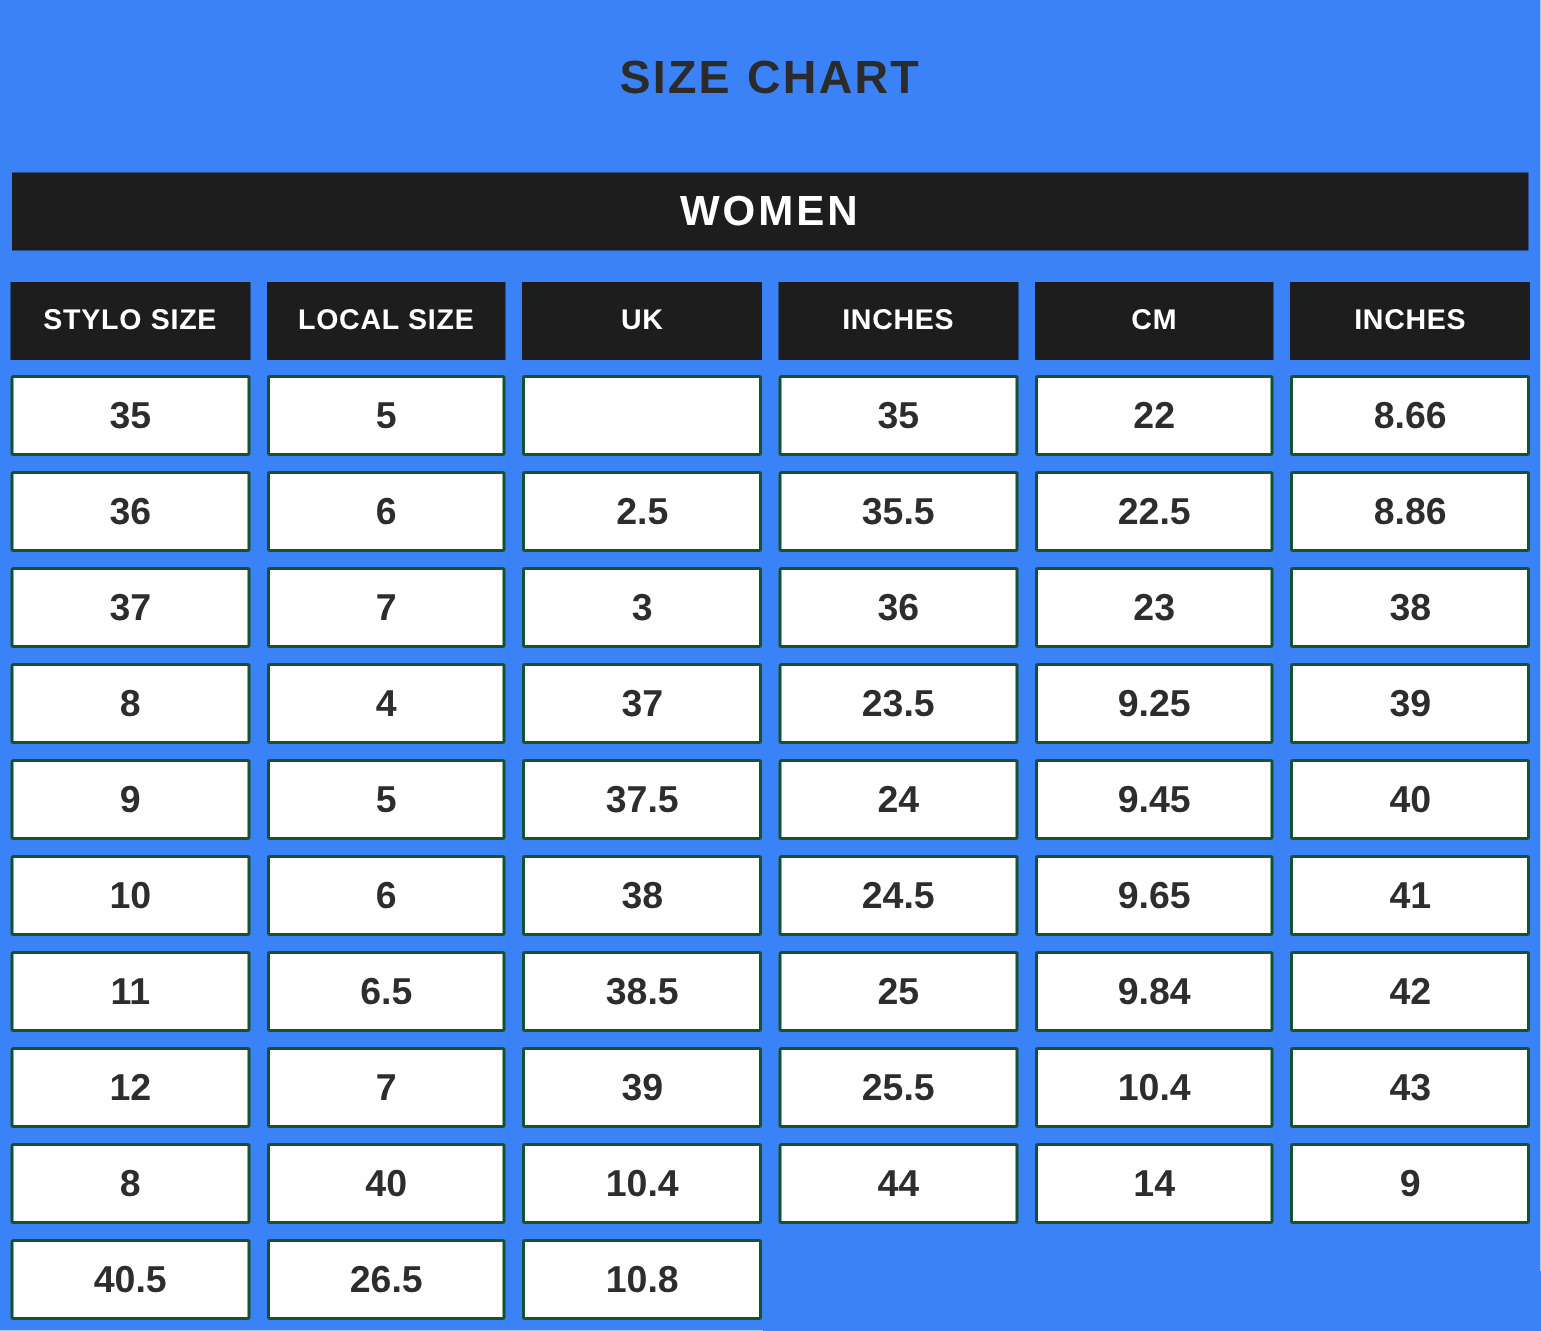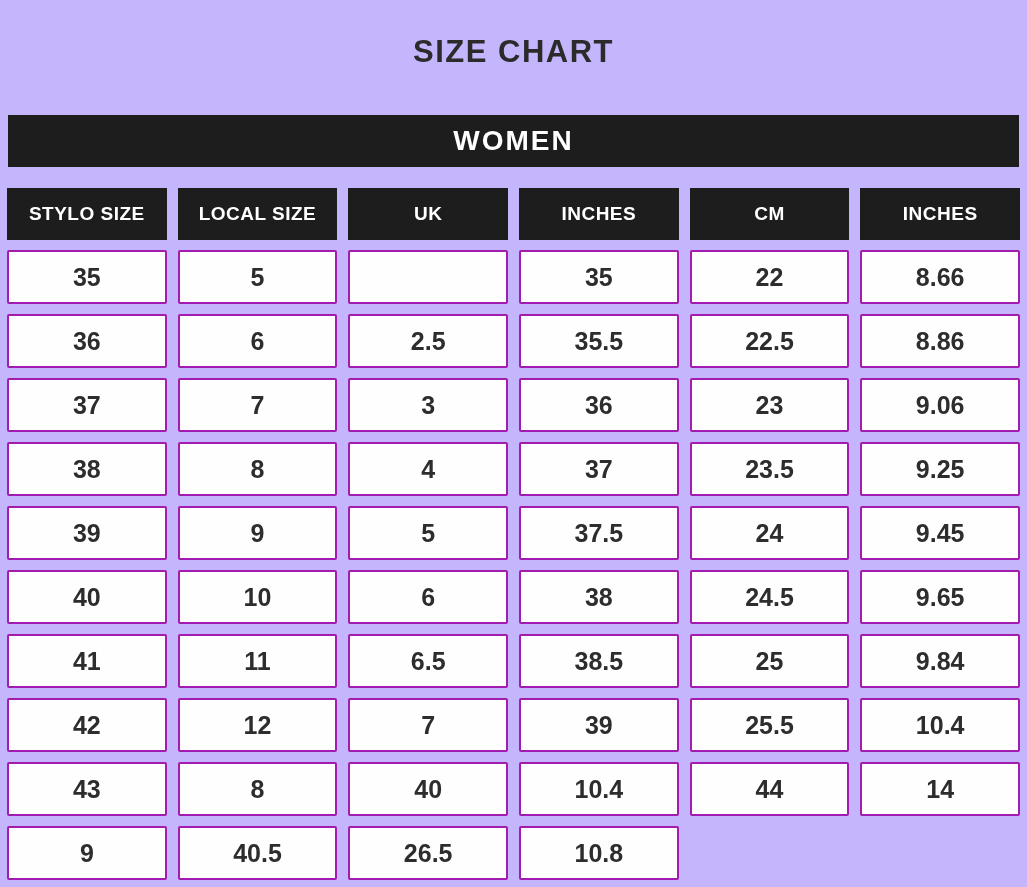--- a/index.html
+++ b/index.html
@@ -5,21 +5,21 @@
   html, body {
     margin: 0;
     padding: 0;
     background: #fbfbfb;
   }
   .page {
     position: relative;
     width: 1027px;
     height: 887px;
     overflow: hidden;
-    background: #c4b5fd;
+    background: #3b82f6;
     font-family: "Liberation Sans", sans-serif;
     color: #2d2d2d;
   }
   .title {
     padding-top: 34px;
     text-align: center;
     font-size: 31px;
     font-weight: bold;
     letter-spacing: 1.5px;
     color: #2b2b2b;
@@ -51,21 +51,21 @@
     display: flex;
     align-items: center;
     justify-content: center;
     font-size: 19px;
     font-weight: bold;
     letter-spacing: 0.5px;
     white-space: nowrap;
   }
   .cell {
     background: #fefefe;
-    border: 2px solid #a21caf;
+    border: 2px solid #14532d;
     border-radius: 2px;
     box-sizing: border-box;
     display: flex;
     align-items: center;
     justify-content: center;
     font-size: 25px;
     font-weight: bold;
     color: #2d2d2d;
   }
 </style>
@@ -101,21 +101,20 @@
     <div class="cell">2.5</div>
     <div class="cell">35.5</div>
     <div class="cell">22.5</div>
     <div class="cell">8.86</div>
 
     <div class="cell">37</div>
     <div class="cell">7</div>
     <div class="cell">3</div>
     <div class="cell">36</div>
     <div class="cell">23</div>
-    <div class="cell">9.06</div>
 
     <div class="cell">38</div>
     <div class="cell">8</div>
     <div class="cell">4</div>
     <div class="cell">37</div>
     <div class="cell">23.5</div>
     <div class="cell">9.25</div>
 
     <div class="cell">39</div>
     <div class="cell">9</div>

